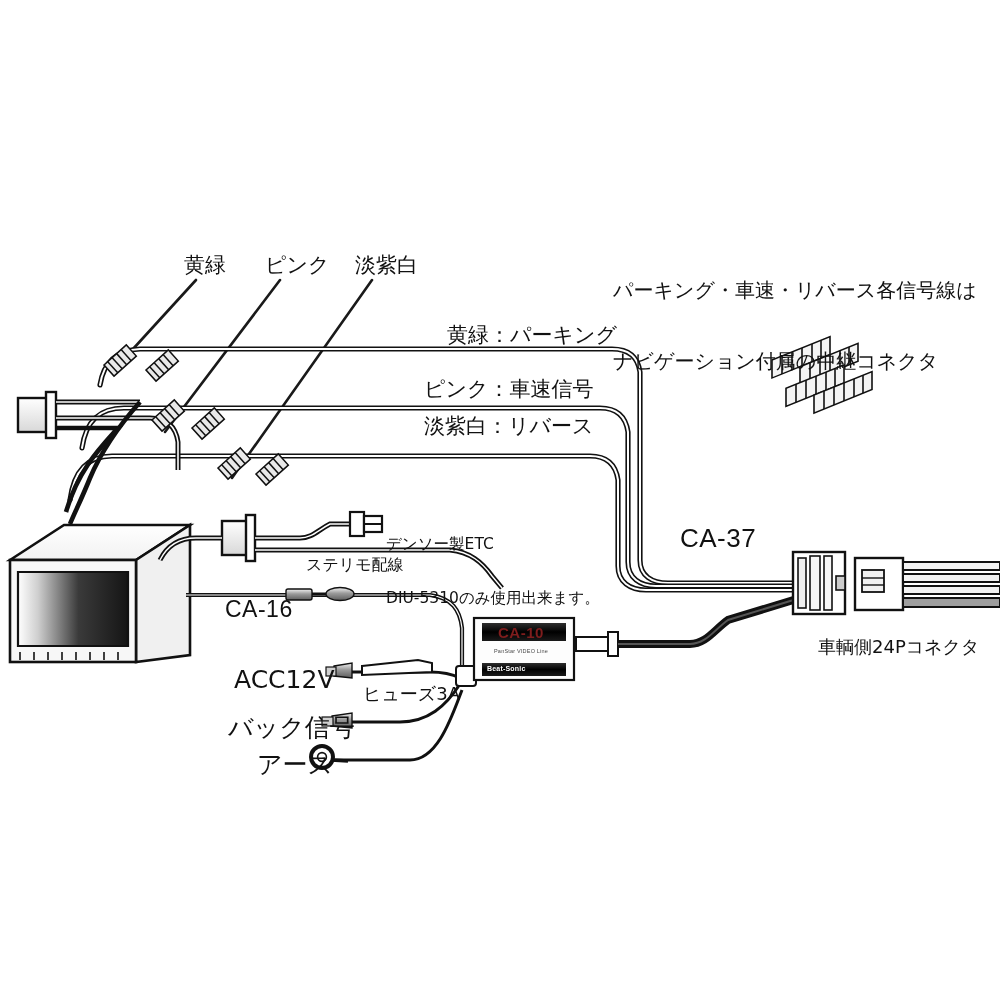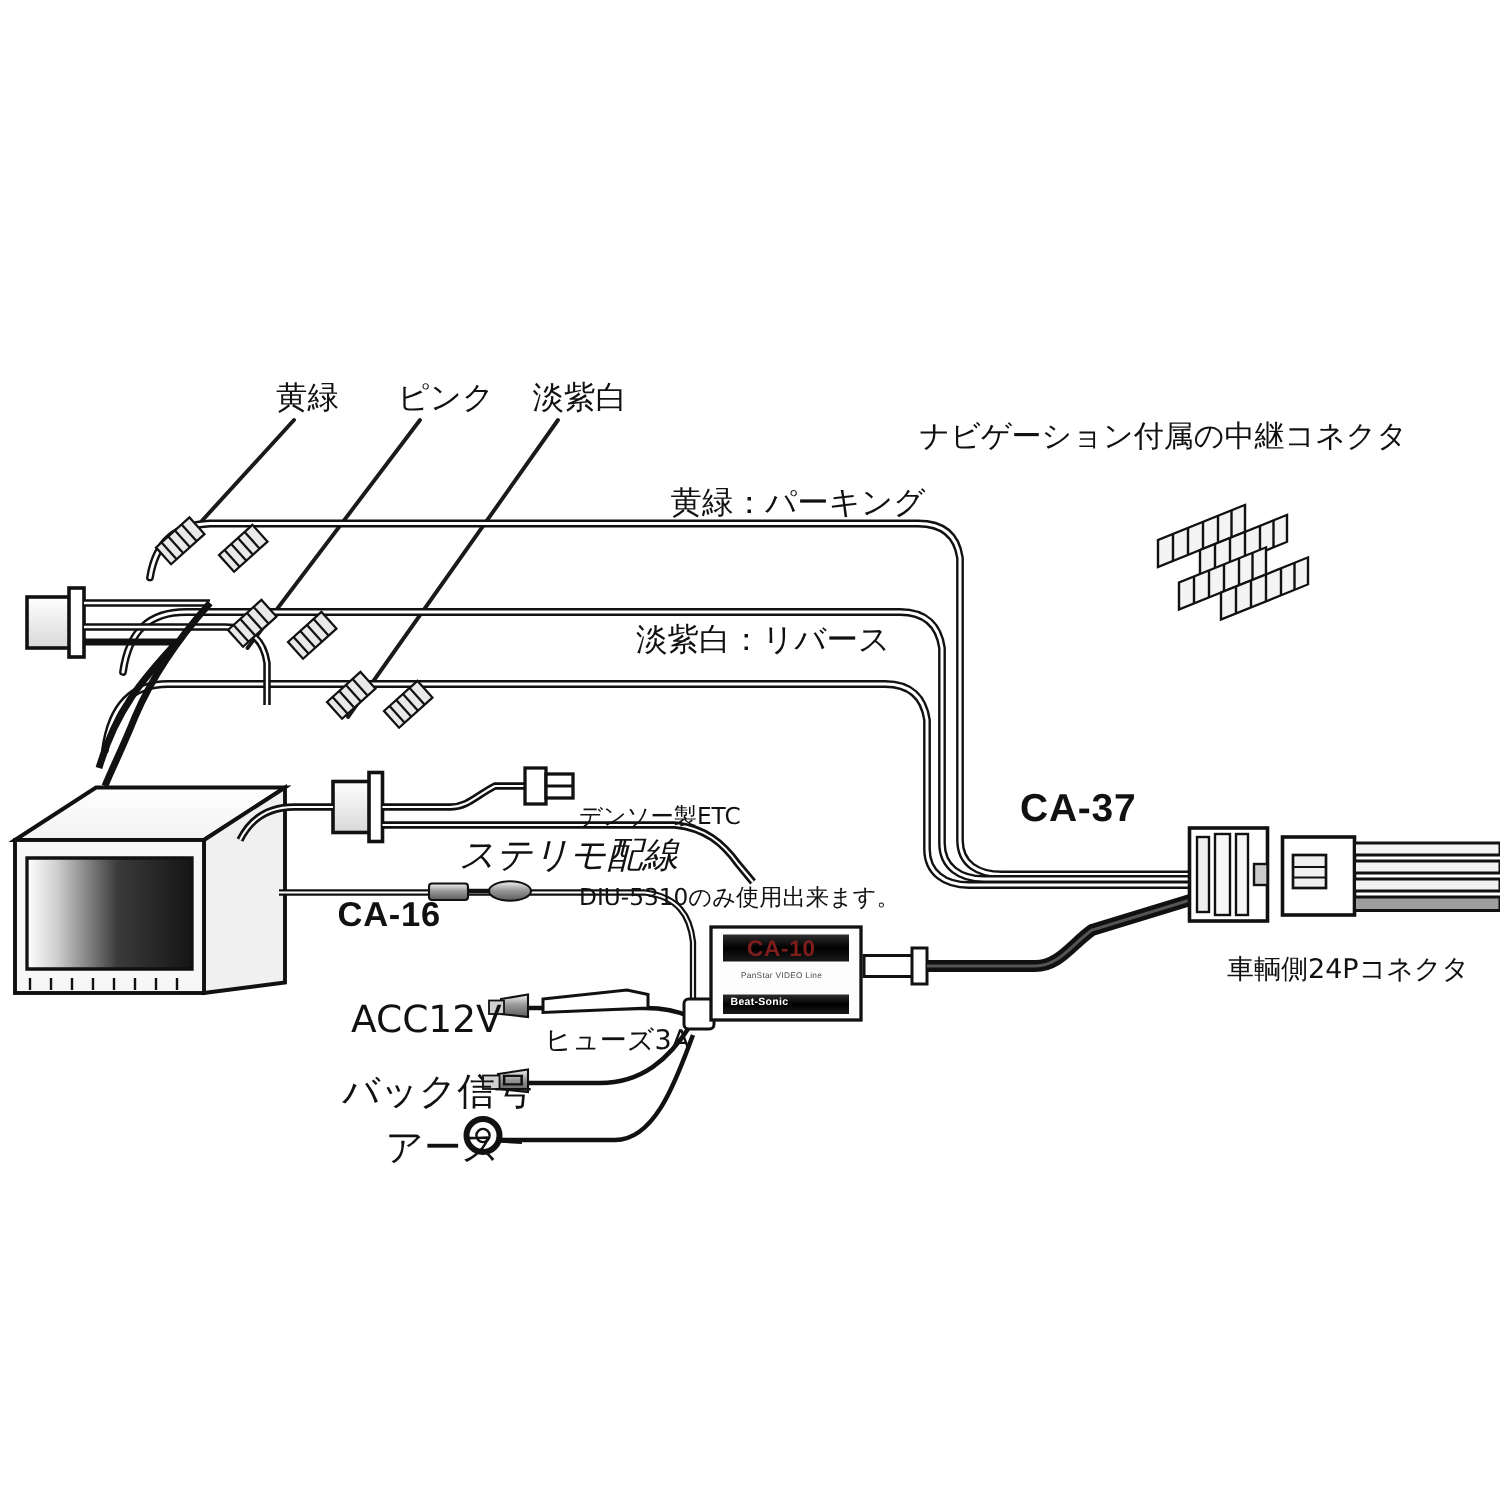--- a/index.html
+++ b/index.html
@@ -33,23 +33,23 @@
     color: #111111;
     white-space: pre;
     line-height: 1.18;
     letter-spacing: 0px;
   }
   .lbl-color { font-size: 21px; }
   .lbl-sig   { font-size: 21px; }
   .lbl-note  { font-size: 20px; }
   .lbl-small { font-size: 15.5px; }
   .lbl-term  { font-size: 25px; }
-  .lbl-part  { font-size: 23px; font-weight: bold; font-family: "Liberation Sans", sans-serif; letter-spacing: 0.5px;}
+  .lbl-part  { font-size: 23px; font-weight: normal; font-family: "Liberation Sans", sans-serif; letter-spacing: 0.5px;}
   .lbl-conn  { font-size: 18px; text-align: right; }
-  .lbl-ster  { font-size: 24px; font-style: italic; }
+  .lbl-ster  { font-size: 16px; }
   .ca10-title {
     position: absolute;
     font-family: "Liberation Sans", sans-serif;
     font-weight: bold;
     font-size: 15px;
     color: #7f1d1d;
     letter-spacing: 0.5px;
     white-space: pre;
   }
   .ca10-sub {
@@ -324,23 +324,25 @@
       </g>
     </g>
 
   </svg>
 
   <div class="lbl lbl-color" style="left:184px; top:253px;">黄緑</div>
   <div class="lbl lbl-color" style="left:265px; top:253px;">ピンク</div>
   <div class="lbl lbl-color" style="left:355px; top:253px;">淡紫白</div>
 
   <div class="lbl lbl-sig" style="left:424px; top:323px;margin-left:23px;">黄緑：パーキング</div>
+  <div class="lbl lbl-sig" style="left:424px; top:377px;">ピンク：車速信号</div>
   <div class="lbl lbl-sig" style="left:424px; top:414px;">淡紫白：リバース</div>
 
   <div class="lbl lbl-note" style="left:613px; top:232px;">
+    <div>パーキング・車速・リバース各信号線は</div>
     <div>ナビゲーション付属の中継コネクタ</div>
   </div>
 
   <div class="lbl lbl-small" style="left:386px; top:498px;">
     <div>デンソー製ETC</div>
     <div>DIU-5310のみ使用出来ます。</div>
   </div>
 
   <div class="lbl lbl-ster" style="left:306px; top:556px;">ステリモ配線</div>
 

